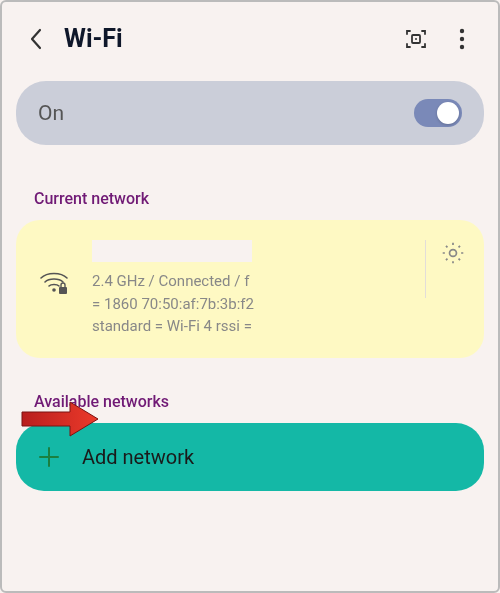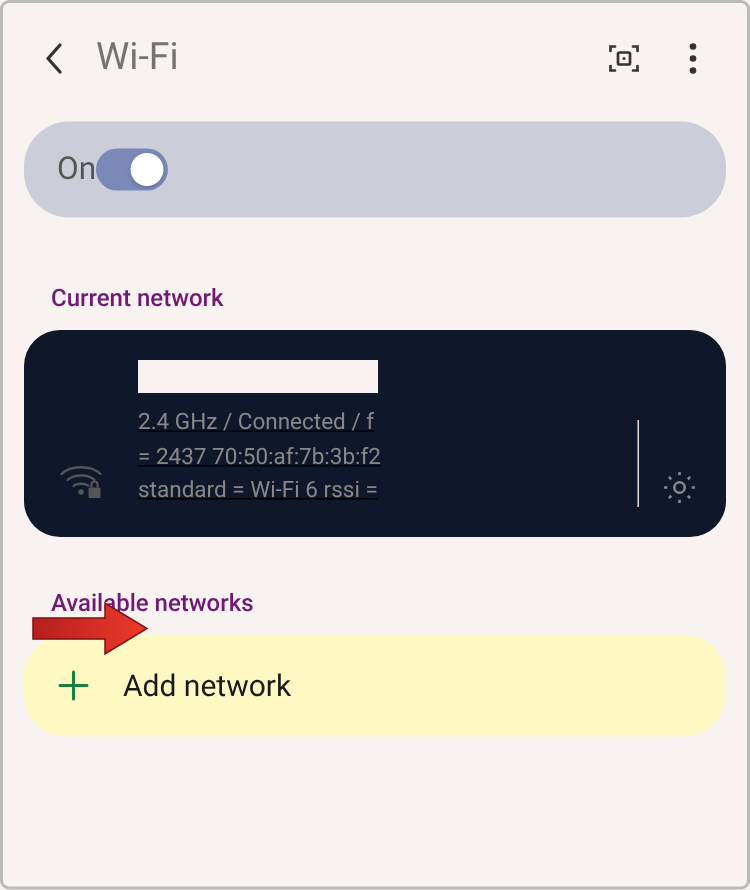--- a/index.html
+++ b/index.html
@@ -12,76 +12,76 @@
       border-radius: 6px;
       overflow: hidden;
       position: relative;
     }
     .header {
       display: flex;
       align-items: center;
       padding: 22px 24px 18px 24px;
     }
     .back-btn { width: 20px; height: 20px; display: flex; align-items: center; justify-content: center; cursor: pointer; }
-    .title { font-size: 25px; font-weight: 400; color: #737373; margin-left: 18px; flex: 1; }
+    .title { font-size: 25px; font-weight: 700; color: #0f172a; margin-left: 18px; flex: 1; }
     .header-icons { display: flex; align-items: center; gap: 22px; }
     .qr-btn { width: 24px; height: 24px; cursor: pointer; display: flex; align-items: center; justify-content: center; }
     .more-btn { width: 24px; height: 24px; cursor: pointer; display: flex; align-items: center; justify-content: center; }
     .toggle-row {
       margin: 10px 14px;
       background: #cbced9;
       border-radius: 30px;
       padding: 18px 22px;
       display: flex;
       align-items: center;
+      justify-content: space-between;
     }
     .toggle-label { font-size: 21px; color: #555; }
     .switch {
       width: 48px; height: 28px; background: #7a89b8; border-radius: 14px; position: relative; cursor: pointer;
     }
     .switch-knob {
       width: 22px; height: 22px; background: #fff; border-radius: 50%; position: absolute; top: 3px; right: 3px;
       box-shadow: 0 1px 3px rgba(0,0,0,0.2);
     }
     .section-label {
       font-size: 16px;
       color: #701a75;
       padding: 34px 32px 12px 32px;
       font-weight: 500;
     }
     .card {
       margin: 0 14px;
-      background: #0f172a;
+      background: #fef9c3;
       border-radius: 24px;
       padding: 20px 18px;
       display: flex;
-      align-items: flex-end;
+      align-items: flex-start;
       position: relative;
-      text-decoration: underline;
     }
     .wifi-icon-col { width: 40px; display: flex; align-items: flex-start; justify-content: center; padding-top: 30px; }
     .network-body { flex: 1; padding-left: 18px; padding-right: 10px; }
     .network-name-redacted {
       width: 160px; height: 22px; background: #f8f2f0;
       margin-bottom: 8px;
     }
     .network-details {
       font-size: 15px;
       color: #888;
       line-height: 1.5;
       max-width: 230px;
     }
     .divider-vert {
       width: 1px; height: 58px; background: #e2ddd9;
       margin: 0 14px;
     }
     .gear-btn { width: 26px; height: 26px; cursor: pointer; display: flex; align-items: center; justify-content: center; }
     .add-card {
       margin: 0 14px;
-      background: #fef9c3;
+      background: #14b8a6;
       border-radius: 28px;
       padding: 22px 22px;
       display: flex;
       align-items: center;
       gap: 22px;
       cursor: pointer;
     }
     .plus-icon { width: 22px; height: 22px; display: flex; align-items: center; justify-content: center; }
     .add-label { font-size: 20px; color: #1a1a1a; }
     .arrow-annotation {
@@ -141,22 +141,22 @@
         <circle cx="15" cy="20" r="1.8" fill="#555"></circle>
         <rect x="20" y="17" width="8" height="7" rx="1" fill="#555"></rect>
         <path d="M22 17 v-2 a2 2 0 0 1 4 0 v2" stroke="#555" stroke-width="1.4" fill="none"></path>
       </svg>
     </span>
   </div>
   <div class="network-body">
     <div class="network-name-redacted"></div>
     <div class="network-details">
       <span>2.4 GHz / Connected / f</span><br>
-      <span>= 2437 70:50:af:7b:3b:f2</span><br>
-      <span>standard = Wi-Fi 6 rssi =</span><br>
+      <span>= 1860 70:50:af:7b:3b:f2</span><br>
+      <span>standard = Wi-Fi 4 rssi =</span><br>
     </div>
   </div>
   <div class="divider-vert"></div>
   <div class="gear-btn">
     <svg width="26" height="26" viewBox="0 0 24 24" fill="none" stroke="#888" stroke-width="1.6">
       <circle cx="12" cy="12" r="3.2"></circle>
       <path d="M12 2.5 v2 M12 19.5 v2 M21.5 12 h-2 M4.5 12 h-2 M18.5 5.5 l-1.4 1.4 M6.9 17.1 l-1.4 1.4 M18.5 18.5 l-1.4-1.4 M6.9 6.9 L5.5 5.5"></path>
     </svg>
   </div>
 </div>

